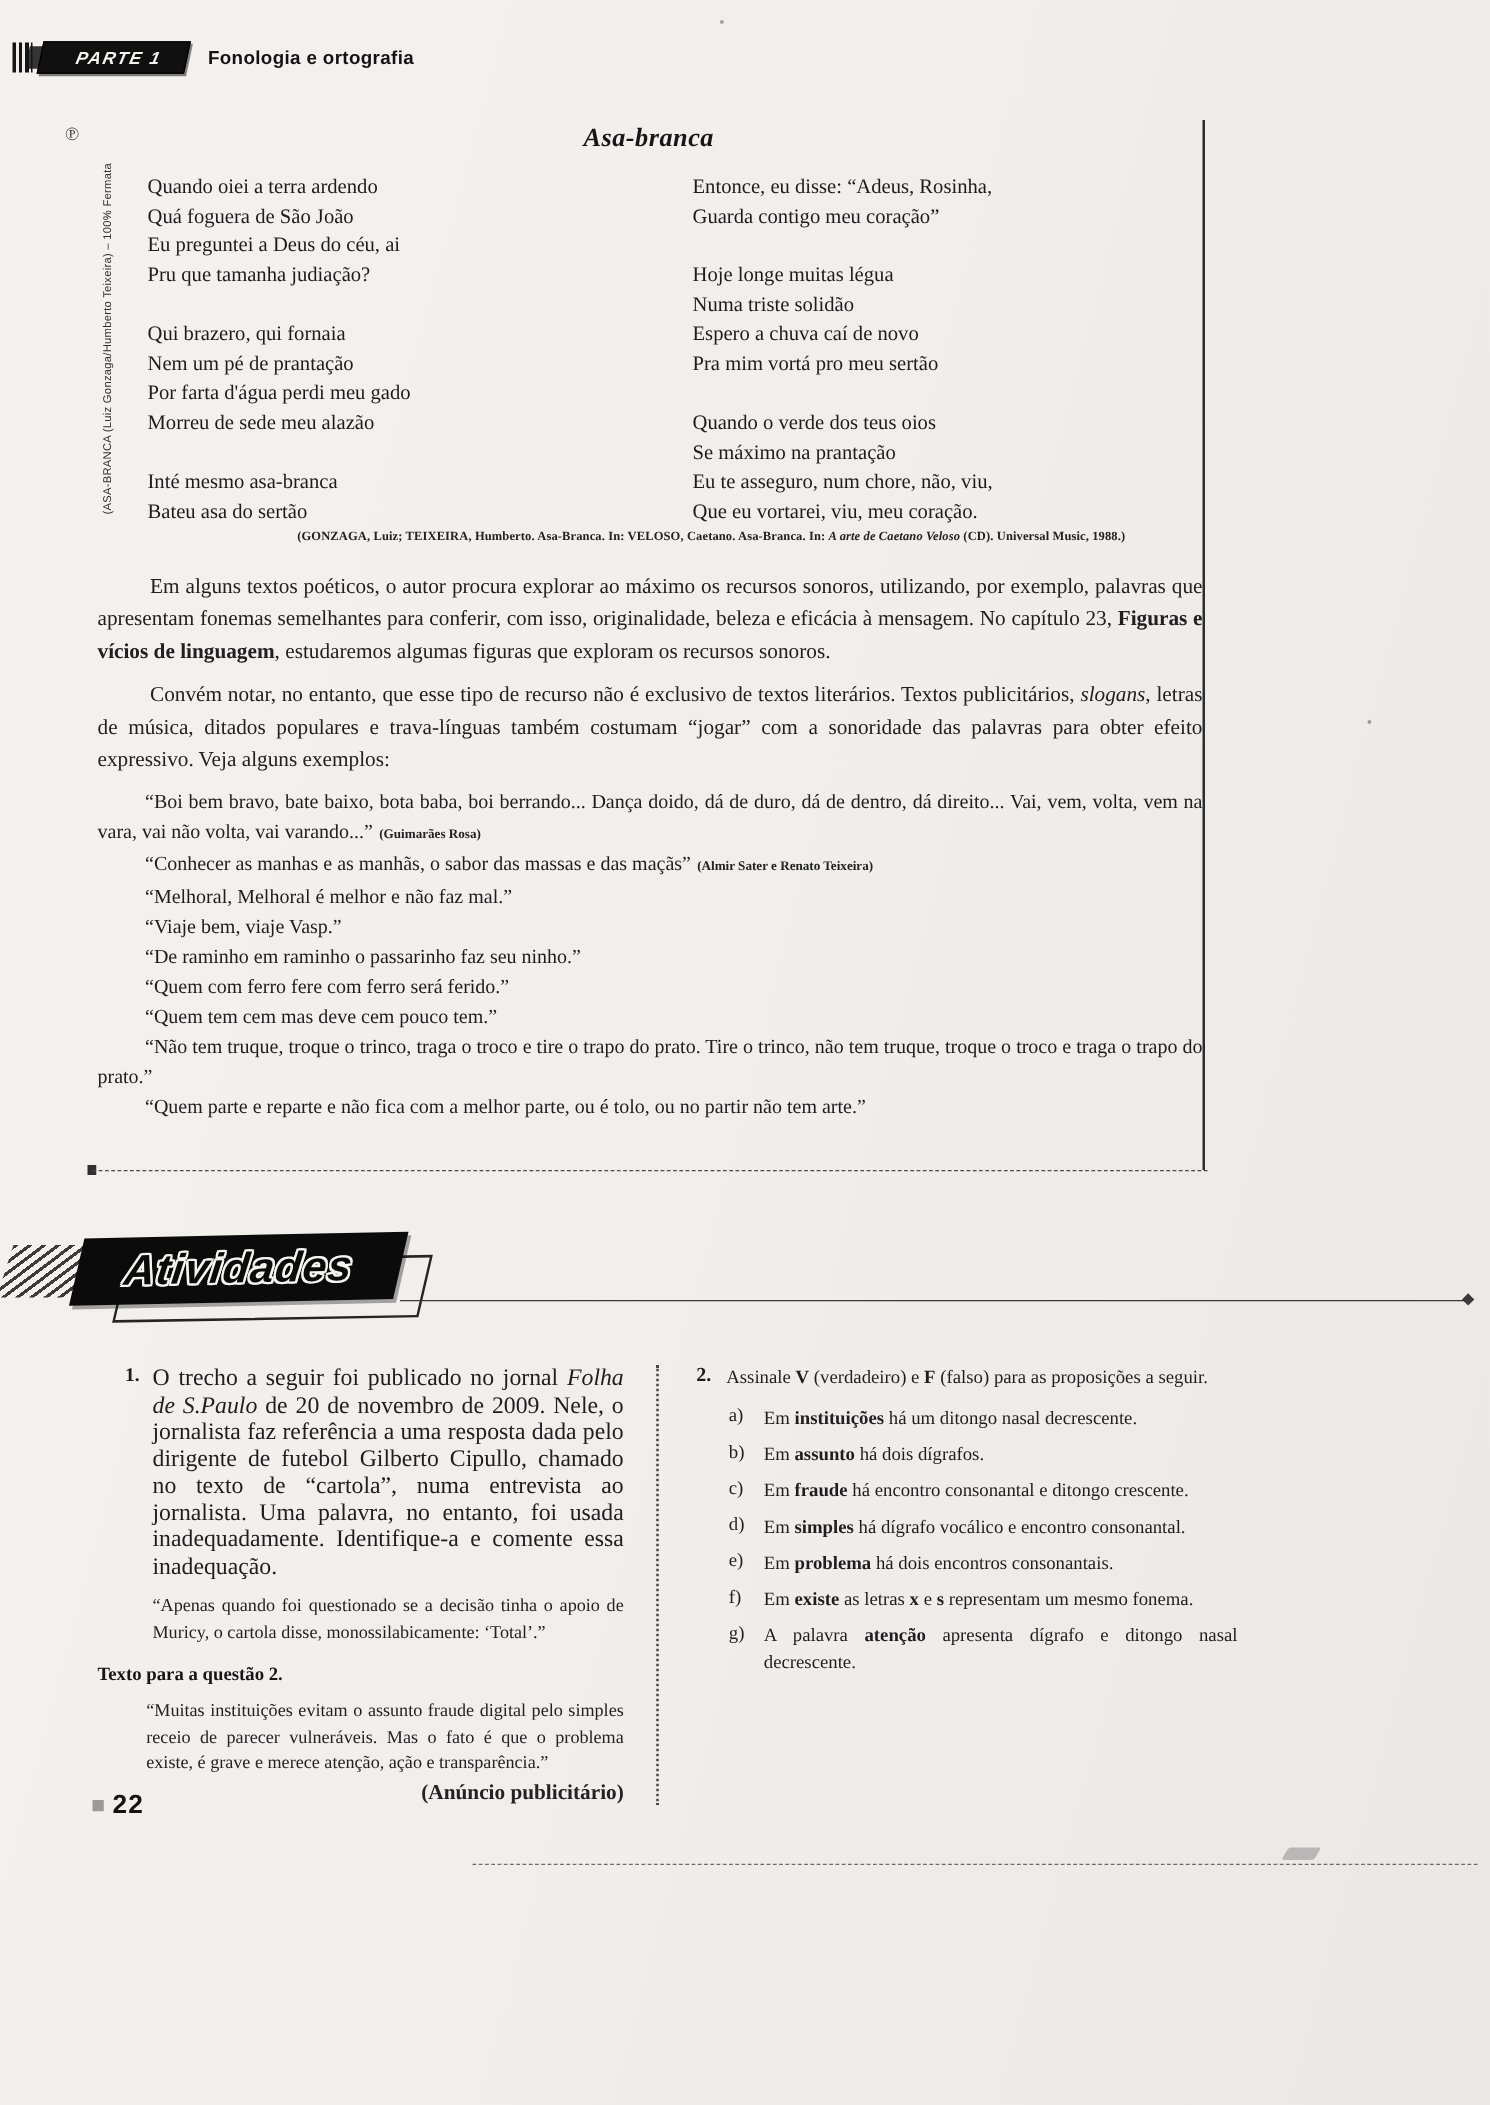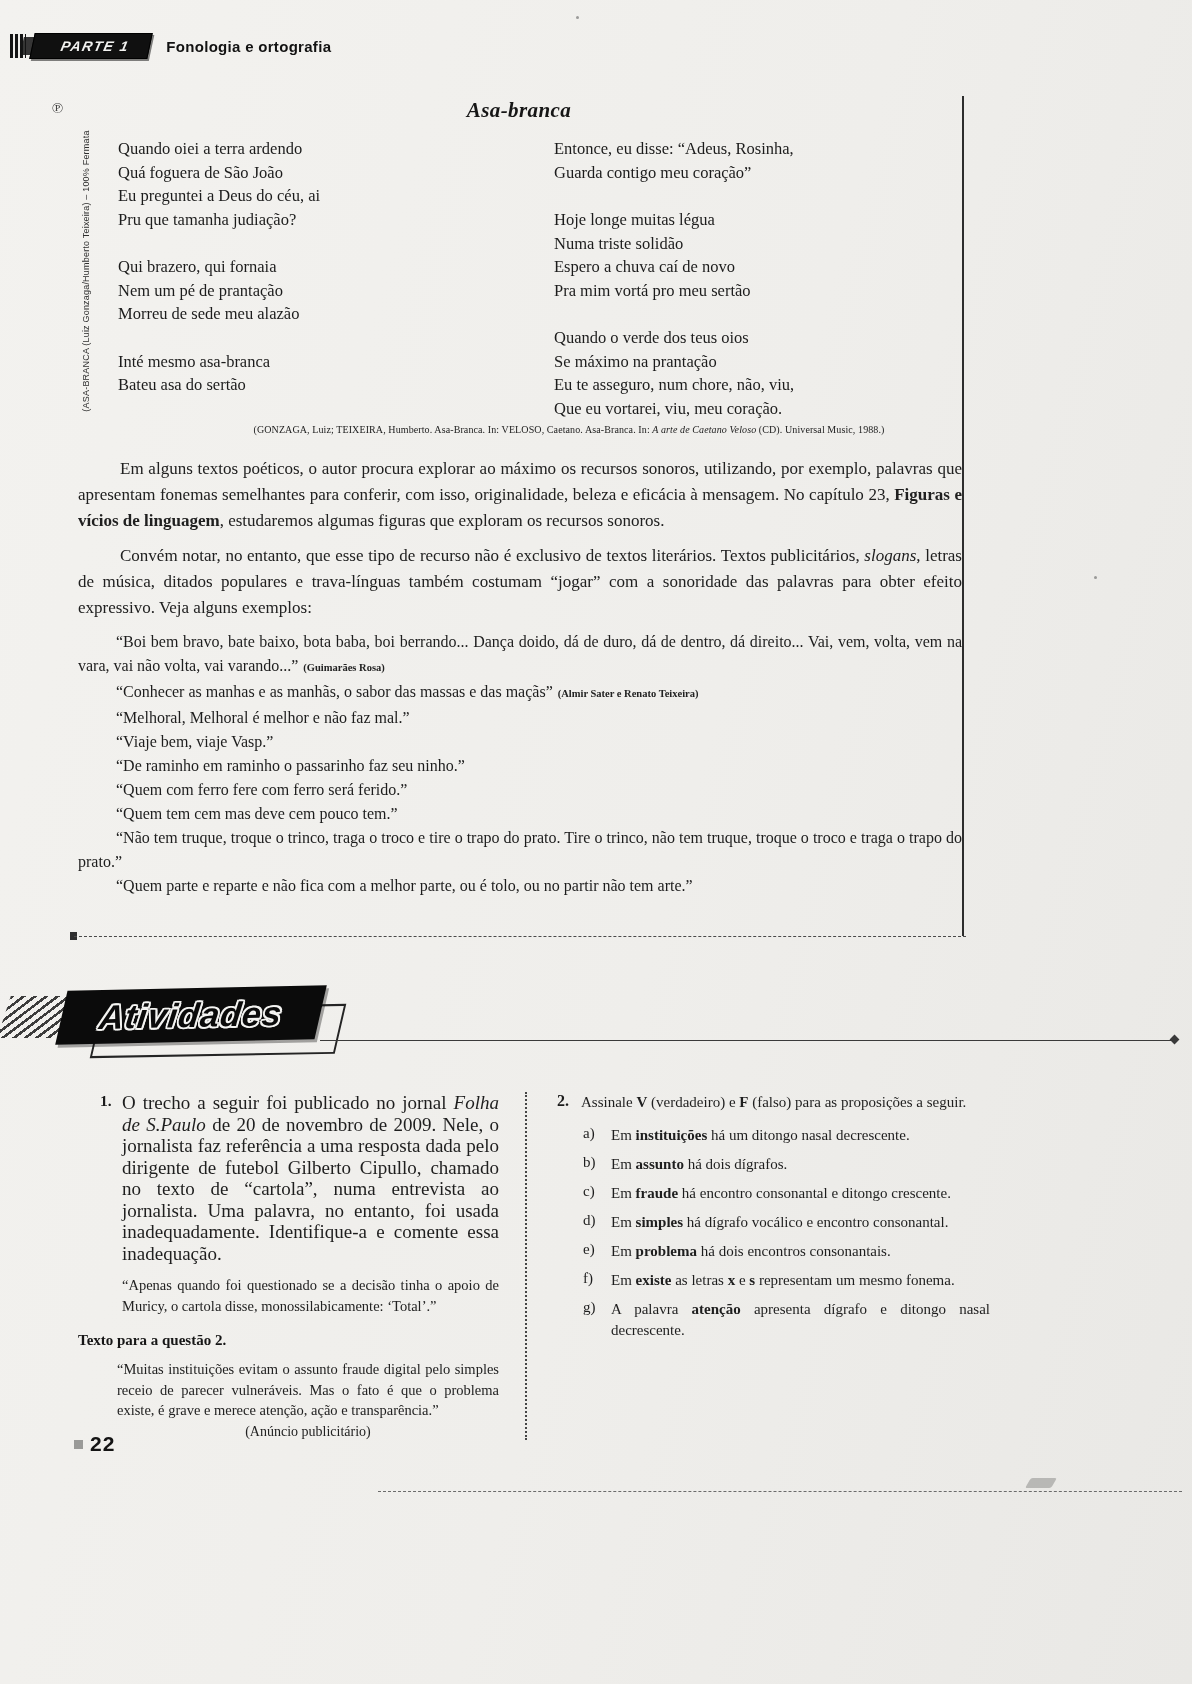--- a/index.html
+++ b/index.html
@@ -47,21 +47,21 @@
     font-size: 21px; font-weight: bold; font-style: italic; letter-spacing: .4px; color: #161616;
   }
   .song-cols { display: flex; }
   .song-col-left { width: 436px; }
   .song-col-right { width: 366px; }
   .stanza { margin: 0 0 24px 0; }
   .stanza:last-child { margin-bottom: 0; }
   .lyric { display: block; font-size: 16.5px; line-height: 23.5px; color: #1c1c1c; }
   .citation {
     margin: 4px 0 18px 100px; text-align: center;
-    font-size: 10px; font-weight: normal; color: #222; letter-spacing: .1px;
+    font-size: 10px; font-weight: bold; color: #222; letter-spacing: .1px;
   }
   .vrule { position: absolute; left: 962px; top: 96px; width: 2px; height: 840px; background: #2d2d2d; }
 
   
   .bodytext { position: absolute; top: 456px; left: 78px; width: 884px; }
   .para {
     margin: 0 0 9px 0; font-size: 17px; line-height: 26px;
     text-align: justify; text-indent: 42px; color: #202020;
   }
   .example {
@@ -118,21 +118,21 @@
   .question { display: flex; }
   .act-left .question { margin-left: 22px; }
   .q-num { flex: none; width: 22px; font-size: 15.5px; font-weight: bold; color: #1b1b1b; }
   .act-right .q-num { width: 24px; font-size: 16px; }
   .q-body { flex: 1; }
   .q-text { font-size: 19px; line-height: 21.5px; text-align: justify; color: #1e1e1e; }
   .q1-quote { margin-top: 11px; font-size: 14.5px; line-height: 20.5px; text-align: justify; color: #222; }
 
   .texto-heading { margin: 16px 0 10px 0; font-size: 15px; font-weight: bold; color: #161616; }
   .texto-quote { margin-left: 39px; font-size: 14.5px; line-height: 20.5px; text-align: justify; color: #222; }
-  .texto-attr { margin: 3px 0 0 39px; text-align: center; font-size: 14px; font-weight: normal; color: #222; }
+  .texto-attr { margin: 3px 0 0 39px; text-align: right; font-size: 17px; font-weight: bold; color: #222; }
 
   .q2-intro { font-size: 15px; line-height: 21.5px; text-align: justify; }
   .q2-items { margin-top: 11px; }
   .q2-item { display: flex; margin: 0 0 8px 2px; }
   .q2-label { flex: none; width: 28px; font-size: 15px; color: #1e1e1e; }
   .q2-content { flex: 1; font-size: 15px; line-height: 21px; text-align: justify; color: #1e1e1e; }
 
   
   .pagenum { position: absolute; left: 74px; top: 1432px; display: flex; align-items: center; }
   .pagenum-box { width: 9px; height: 9px; background: #9a9a98; margin-right: 7px; }
@@ -161,20 +161,21 @@
       <div class="song-col-left">
         <p class="stanza">
           <span class="lyric">Quando oiei a terra ardendo</span>
           <span class="lyric">Quá foguera de São João</span>
           <span class="lyric">Eu preguntei a Deus do céu, ai</span>
           <span class="lyric">Pru que tamanha judiação?</span>
         </p>
         <p class="stanza">
           <span class="lyric">Qui brazero, qui fornaia</span>
           <span class="lyric">Nem um pé de prantação</span>
+          <span class="lyric">Por farta d'água perdi meu gado</span>
           <span class="lyric">Morreu de sede meu alazão</span>
         </p>
         <p class="stanza">
           <span class="lyric">Inté mesmo asa-branca</span>
           <span class="lyric">Bateu asa do sertão</span>
         </p>
       </div>
       <div class="song-col-right">
         <p class="stanza">
           <span class="lyric">Entonce, eu disse: “Adeus, Rosinha,</span>

